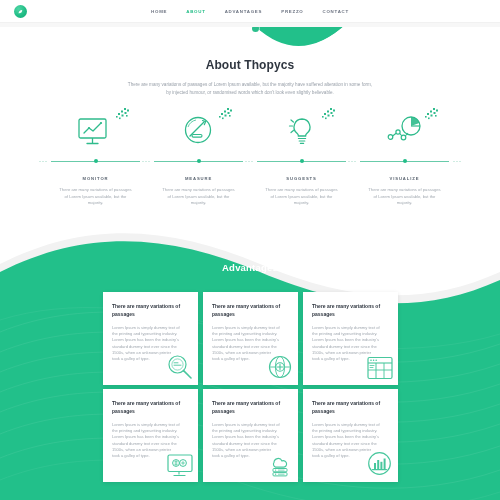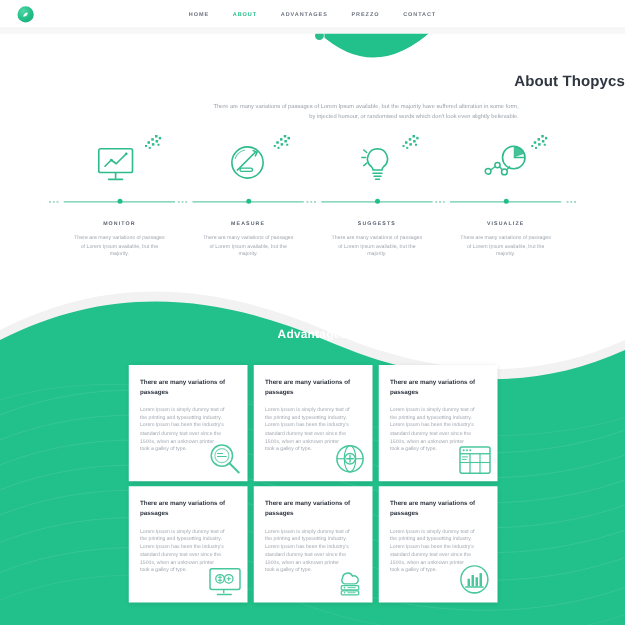--- a/index.html
+++ b/index.html
@@ -42,21 +42,21 @@
   
   .arc-wrap{position:absolute;top:21px;left:0;width:500px;height:46px;z-index:20;}
   .dot-a,.dot-b{
     position:absolute;width:7px;height:7px;border-radius:50%;
     background:#2bbf8c;box-shadow:0 0 0 1px rgba(255,255,255,.55);z-index:22;
   }
   .dot-a{left:252px;top:25px;}
   .dot-b{left:344px;top:19px;}
 
   
-  .about{position:absolute;top:58px;left:0;width:500px;text-align:right;z-index:10;}
+  .about{position:absolute;top:58px;left:0;width:500px;text-align:center;z-index:10;}
   .about h1{
     margin:0;font-size:12px;font-weight:700;color:#2f3640;letter-spacing:.1px;
   }
   .about p{
     margin:9px auto 0;width:330px;font-size:4.6px;line-height:8px;color:#9aa1aa;
   }
 
   
   .features{
     position:absolute;top:108px;left:44px;width:412px;

